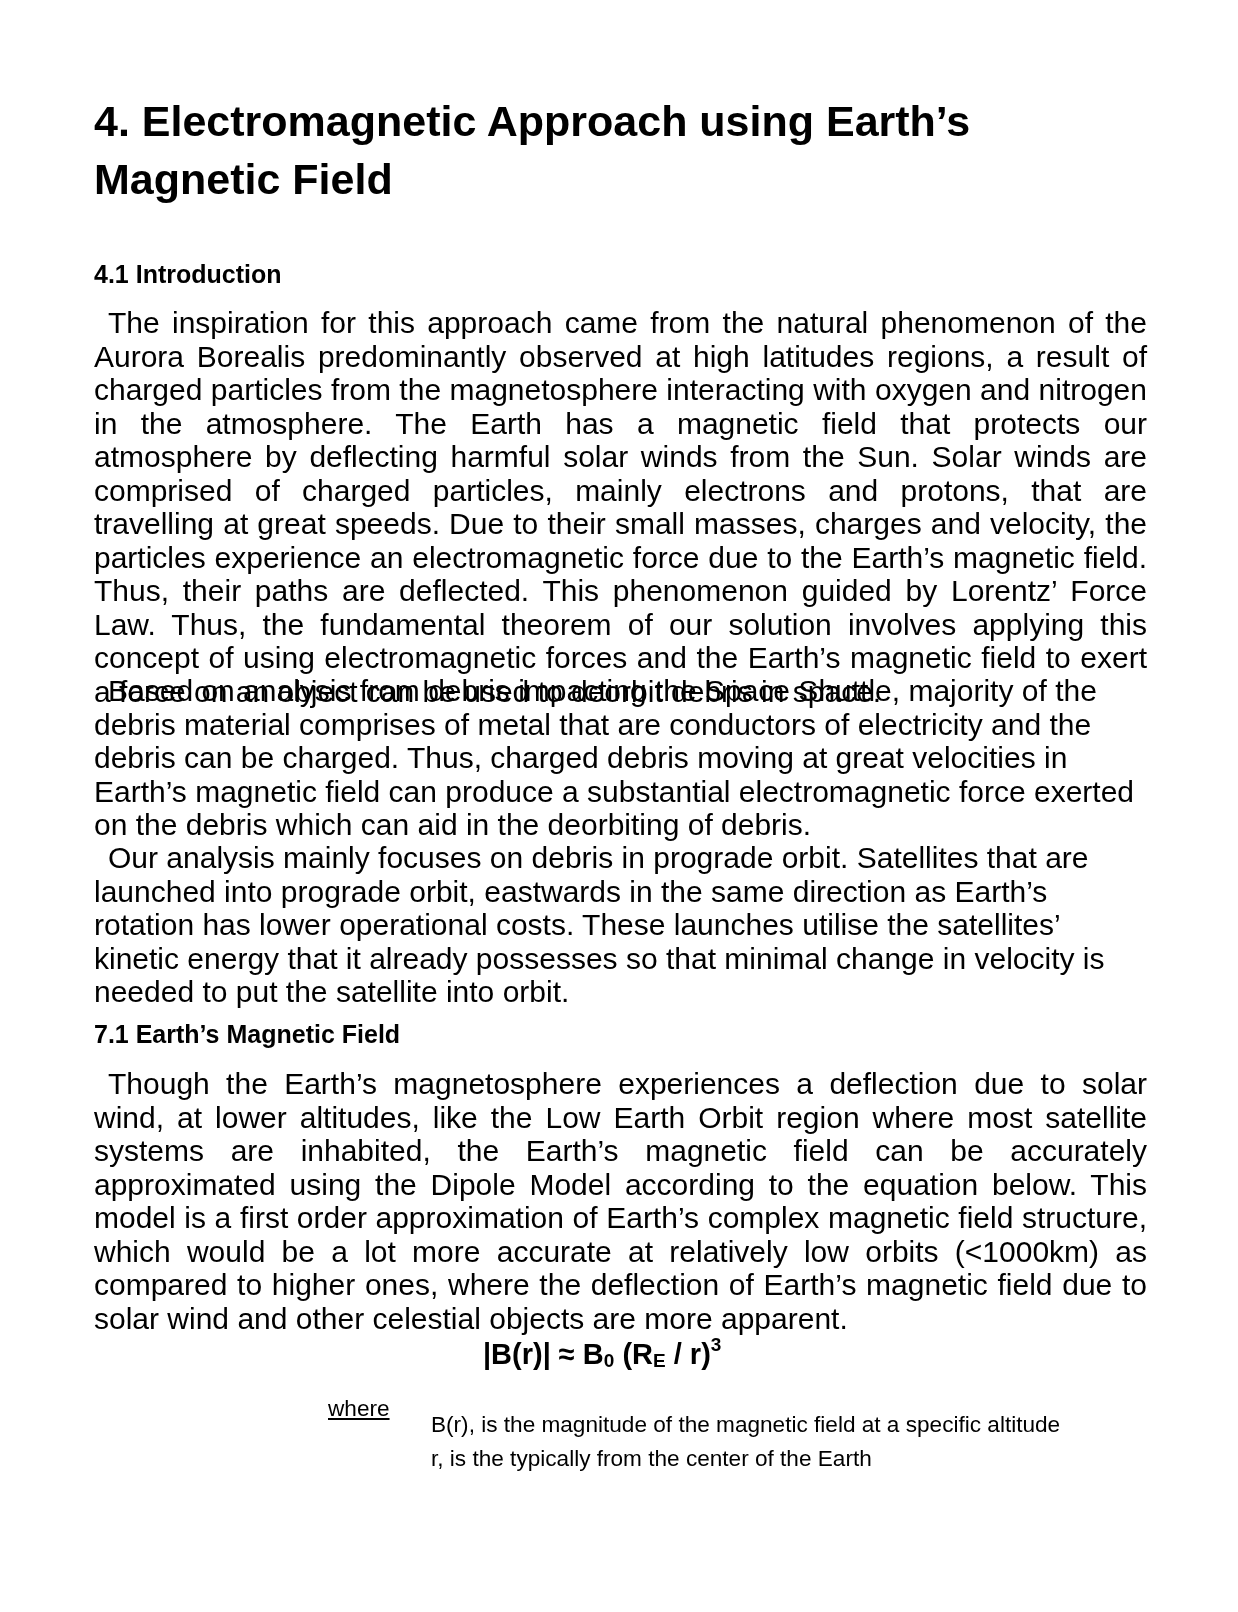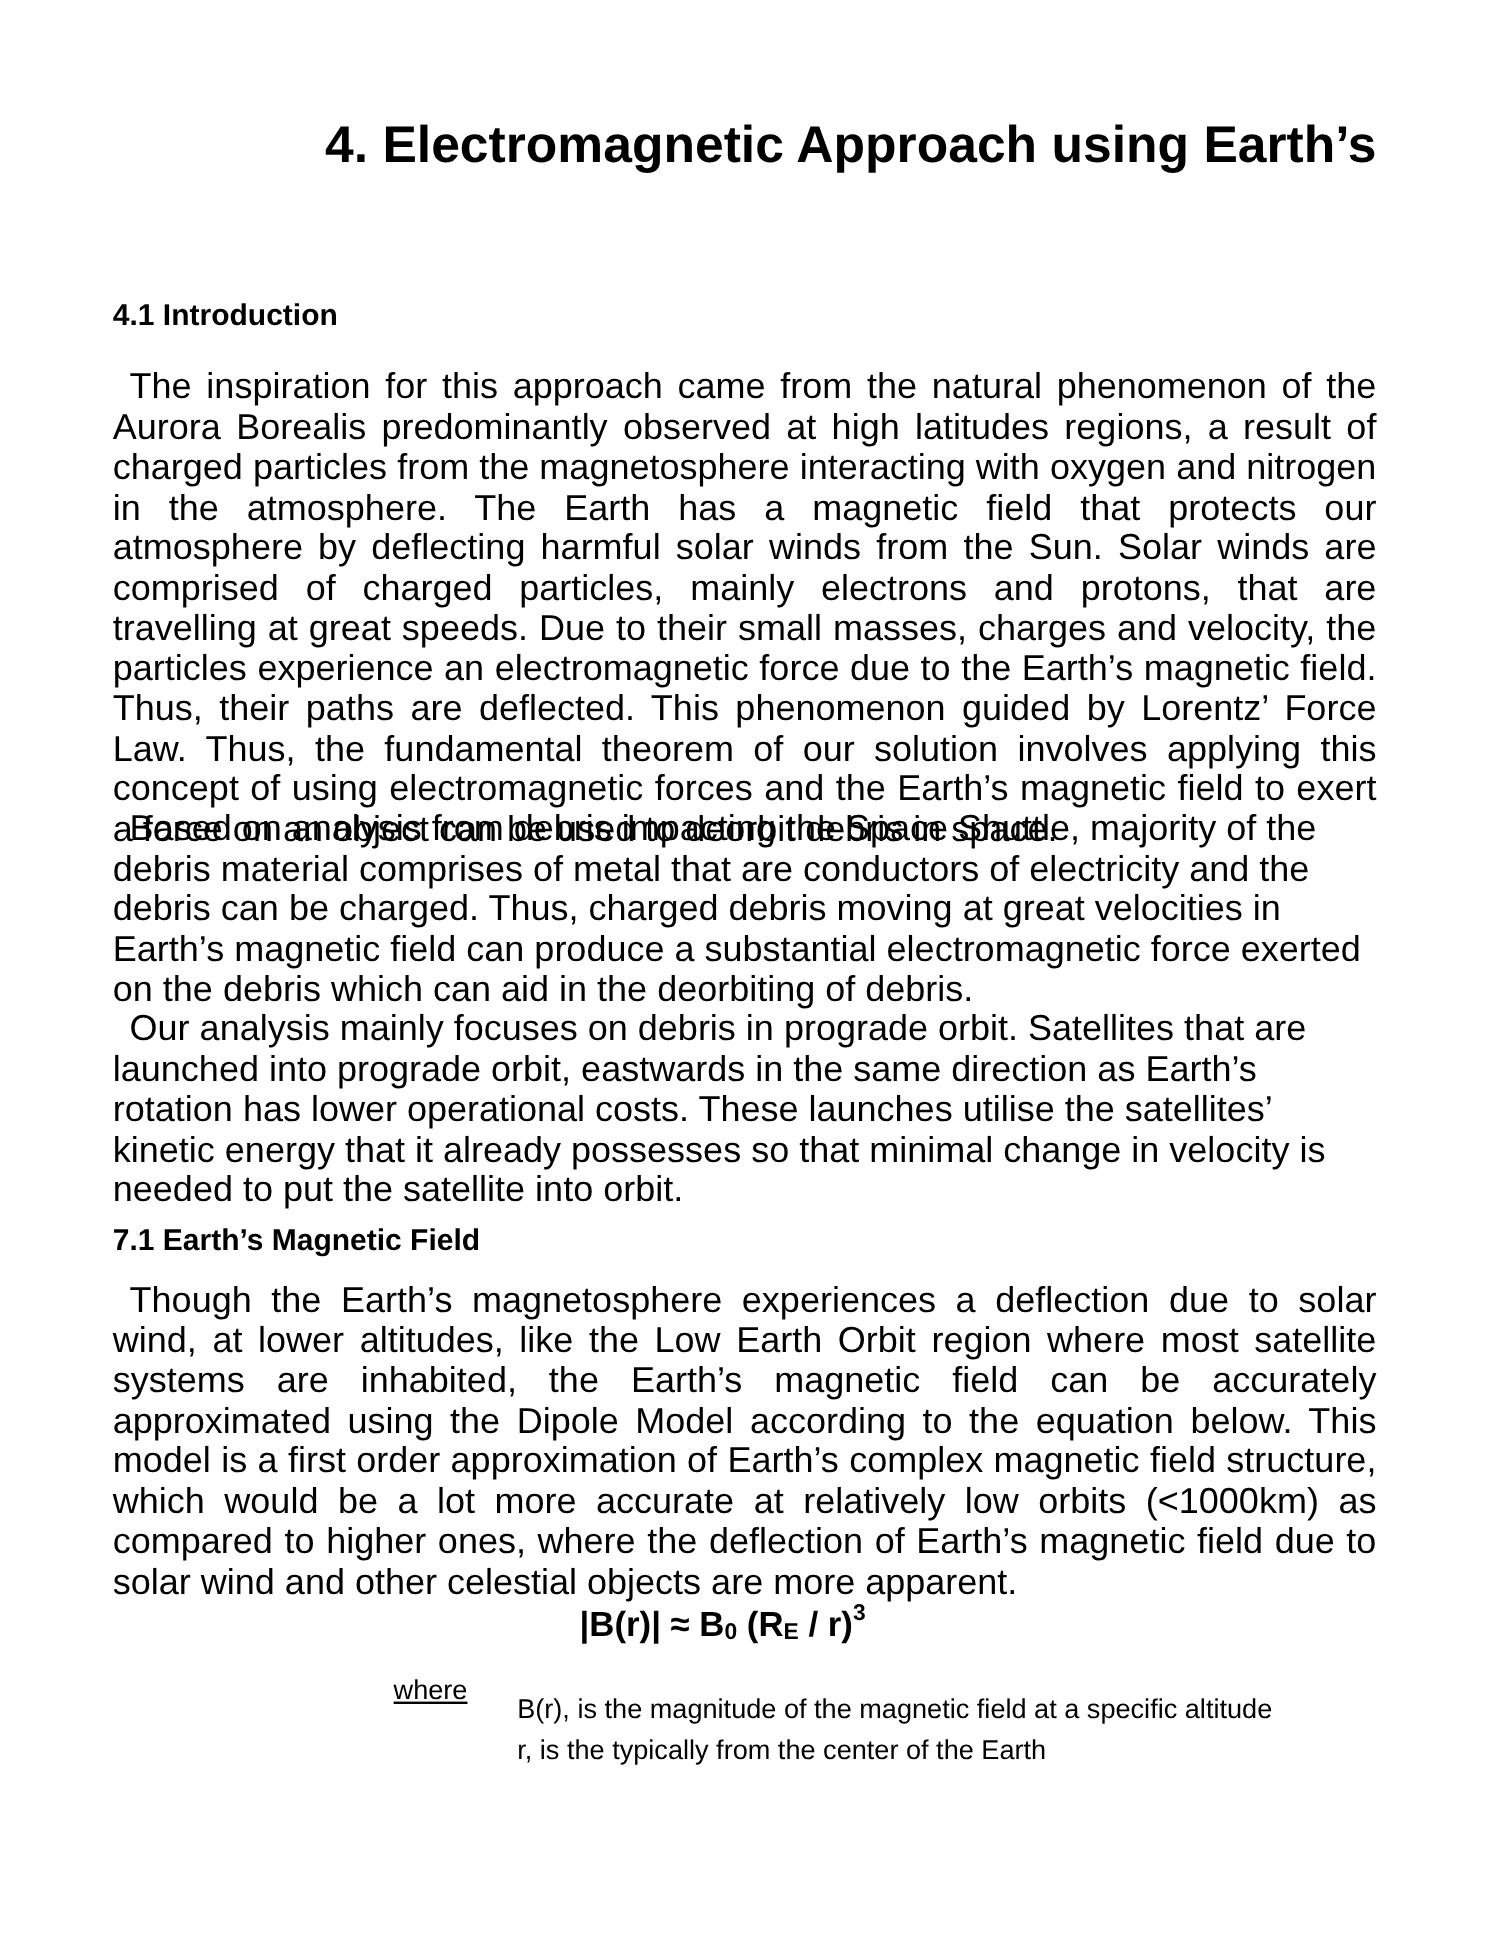--- a/index.html
+++ b/index.html
@@ -3,21 +3,21 @@
 <meta charset="utf-8">
 <style>
   html, body { margin: 0; padding: 0; background: #ffffff; }
   body {
     width: 1238px; height: 1612px; position: relative; overflow: hidden;
     font-family: "Liberation Sans", sans-serif; color: #000000;
   }
   .page { position: absolute; left: 94px; top: 0; width: 1053px; }
   .title {
     position: absolute; left: 0; top: 92px; width: 1053px;
-    font-size: 43px; font-weight: bold; line-height: 58px; margin: 0; text-align: right;
+    font-size: 43px; font-weight: bold; line-height: 58px; margin: 0;
   }
   .h2 {
     position: absolute; left: 0; font-size: 25px; font-weight: bold;
     line-height: 34px; margin: 0;
   }
   .para {
     position: absolute; left: 0; width: 1053px; margin: 0;
     font-size: 30px; line-height: 33.5px;
   }
   .para.justify { text-align: justify; }
@@ -40,23 +40,24 @@
   .defs sub { font-size: 15px; vertical-align: -3px; line-height: 0; }
   .defs sup { font-size: 14px; vertical-align: 9px; line-height: 0; }
 </style>
 </head>
 <body>
 
 <div class="page">
 
   <h1 class="title">
     <span>4. Electromagnetic Approach using Earth’s</span><br>
+    <span>Magnetic Field</span>
   </h1>
 
-  <h2 class="h2" style="top:246px">4.1 Introduction</h2>
+  <h2 class="h2" style="top:257px">4.1 Introduction</h2>
 
   <p class="para justify" style="top:306px"><span class="indent"></span><span>The inspiration for this approach came from the natural phenomenon of the Aurora Borealis predominantly observed at high latitudes regions, a result of charged particles from the magnetosphere interacting with oxygen and nitrogen in the atmosphere. The Earth has a magnetic field that protects our atmosphere by deflecting harmful solar winds from the Sun. Solar winds are comprised of charged particles, mainly electrons and protons, that are travelling at great speeds. Due to their small masses, charges and velocity, the particles experience an electromagnetic force due to the Earth’s magnetic field. Thus, their paths are deflected. This phenomenon guided by Lorentz’ Force Law. Thus, the fundamental theorem of our solution involves applying this concept of using electromagnetic forces and the Earth’s magnetic field to exert a force on an object can be used to deorbit debris in space.</span></p>
 
   <p class="para" style="top:674px"><span class="indent"></span><span>Based on analysis from debris impacting the Space Shuttle, majority of the debris material comprises of metal that are conductors of electricity and the debris can be charged. Thus, charged debris moving at great velocities in Earth’s magnetic field can produce a substantial electromagnetic force exerted on the debris which can aid in the deorbiting of debris.</span></p>
 
   <p class="para" style="top:841px"><span class="indent"></span><span>Our analysis mainly focuses on debris in prograde orbit. Satellites that are launched into prograde orbit, eastwards in the same direction as Earth’s rotation has lower operational costs. These launches utilise the satellites’ kinetic energy that it already possesses so that minimal change in velocity is needed to put the satellite into orbit.</span></p>
 
   <h2 class="h2" style="top:1017px">7.1 Earth’s Magnetic Field</h2>
 
   <p class="para justify" style="top:1067px"><span class="indent"></span><span>Though the Earth’s magnetosphere experiences a deflection due to solar wind, at lower altitudes, like the Low Earth Orbit region where most satellite systems are inhabited, the Earth’s magnetic field can be accurately approximated using the Dipole Model according to the equation below. This model is a first order approximation of Earth’s complex magnetic field structure, which would be a lot more accurate at relatively low orbits (&lt;1000km) as compared to higher ones, where the deflection of Earth’s magnetic field due to solar wind and other celestial objects are more apparent.</span></p>

